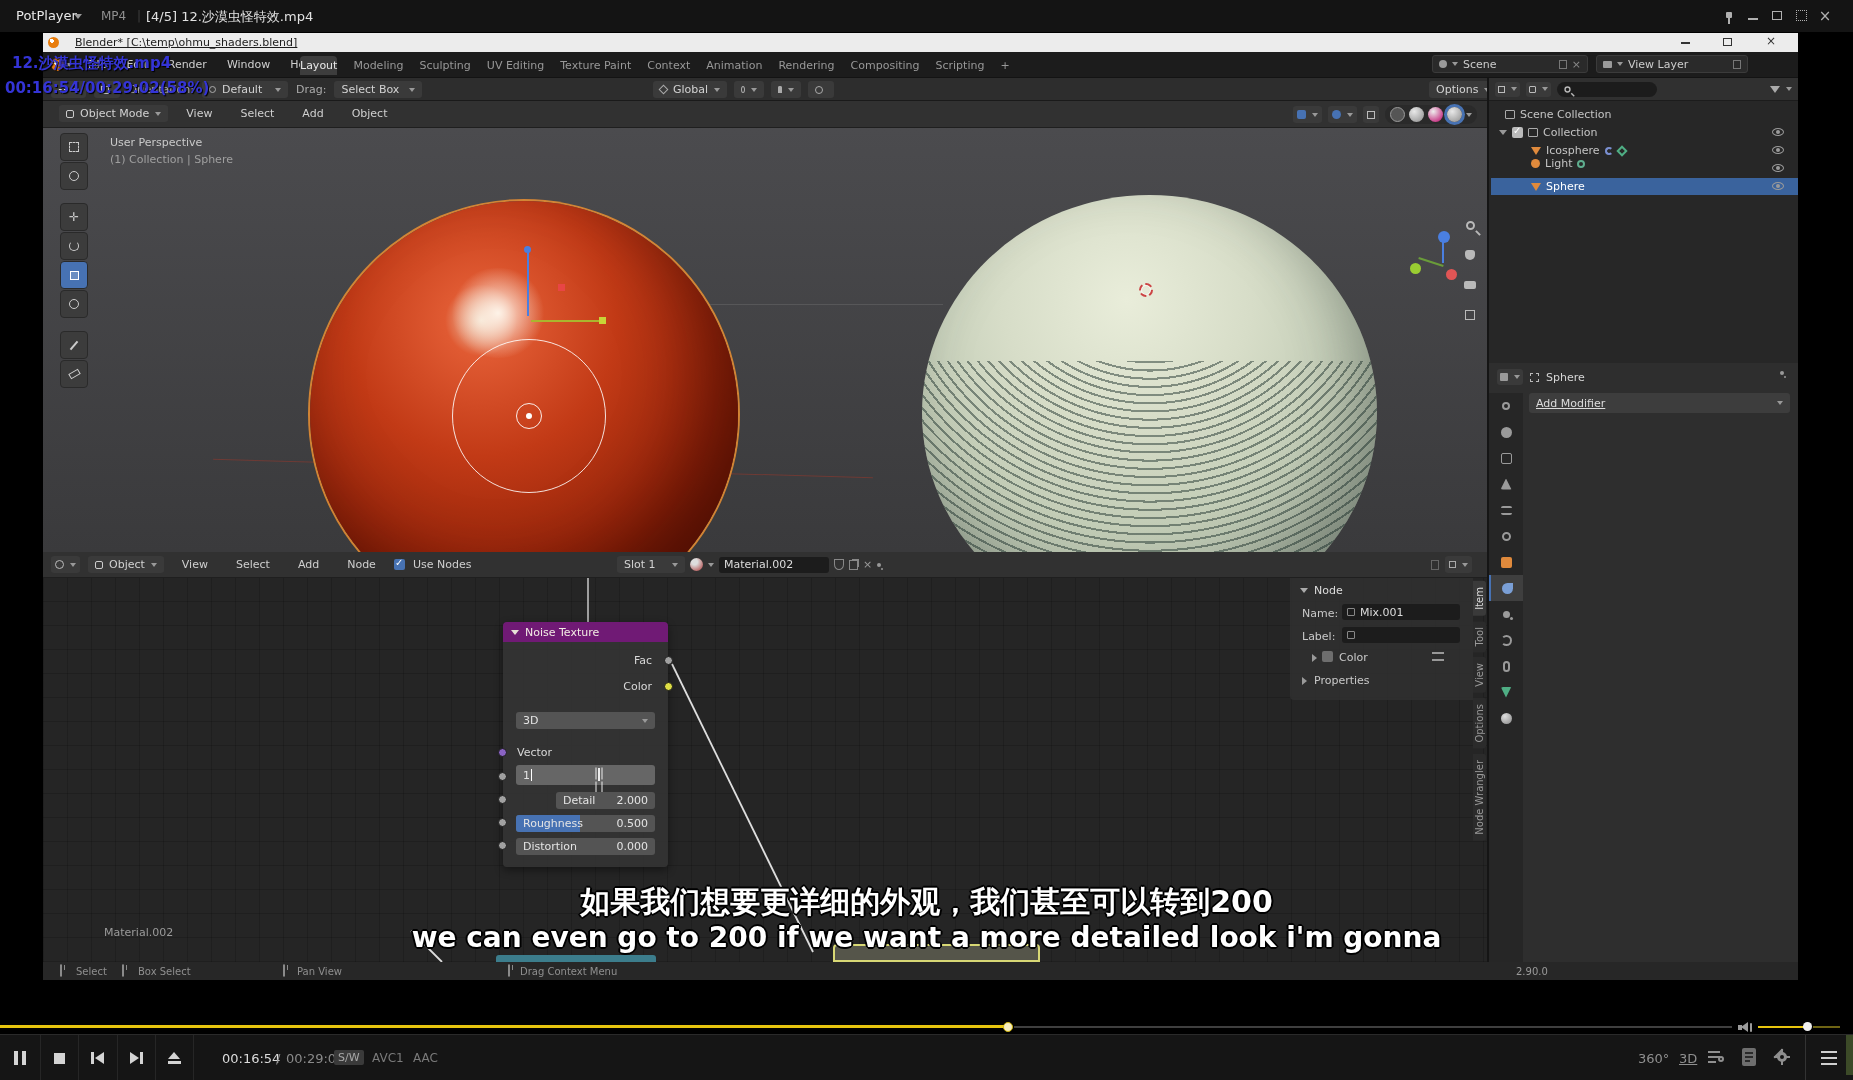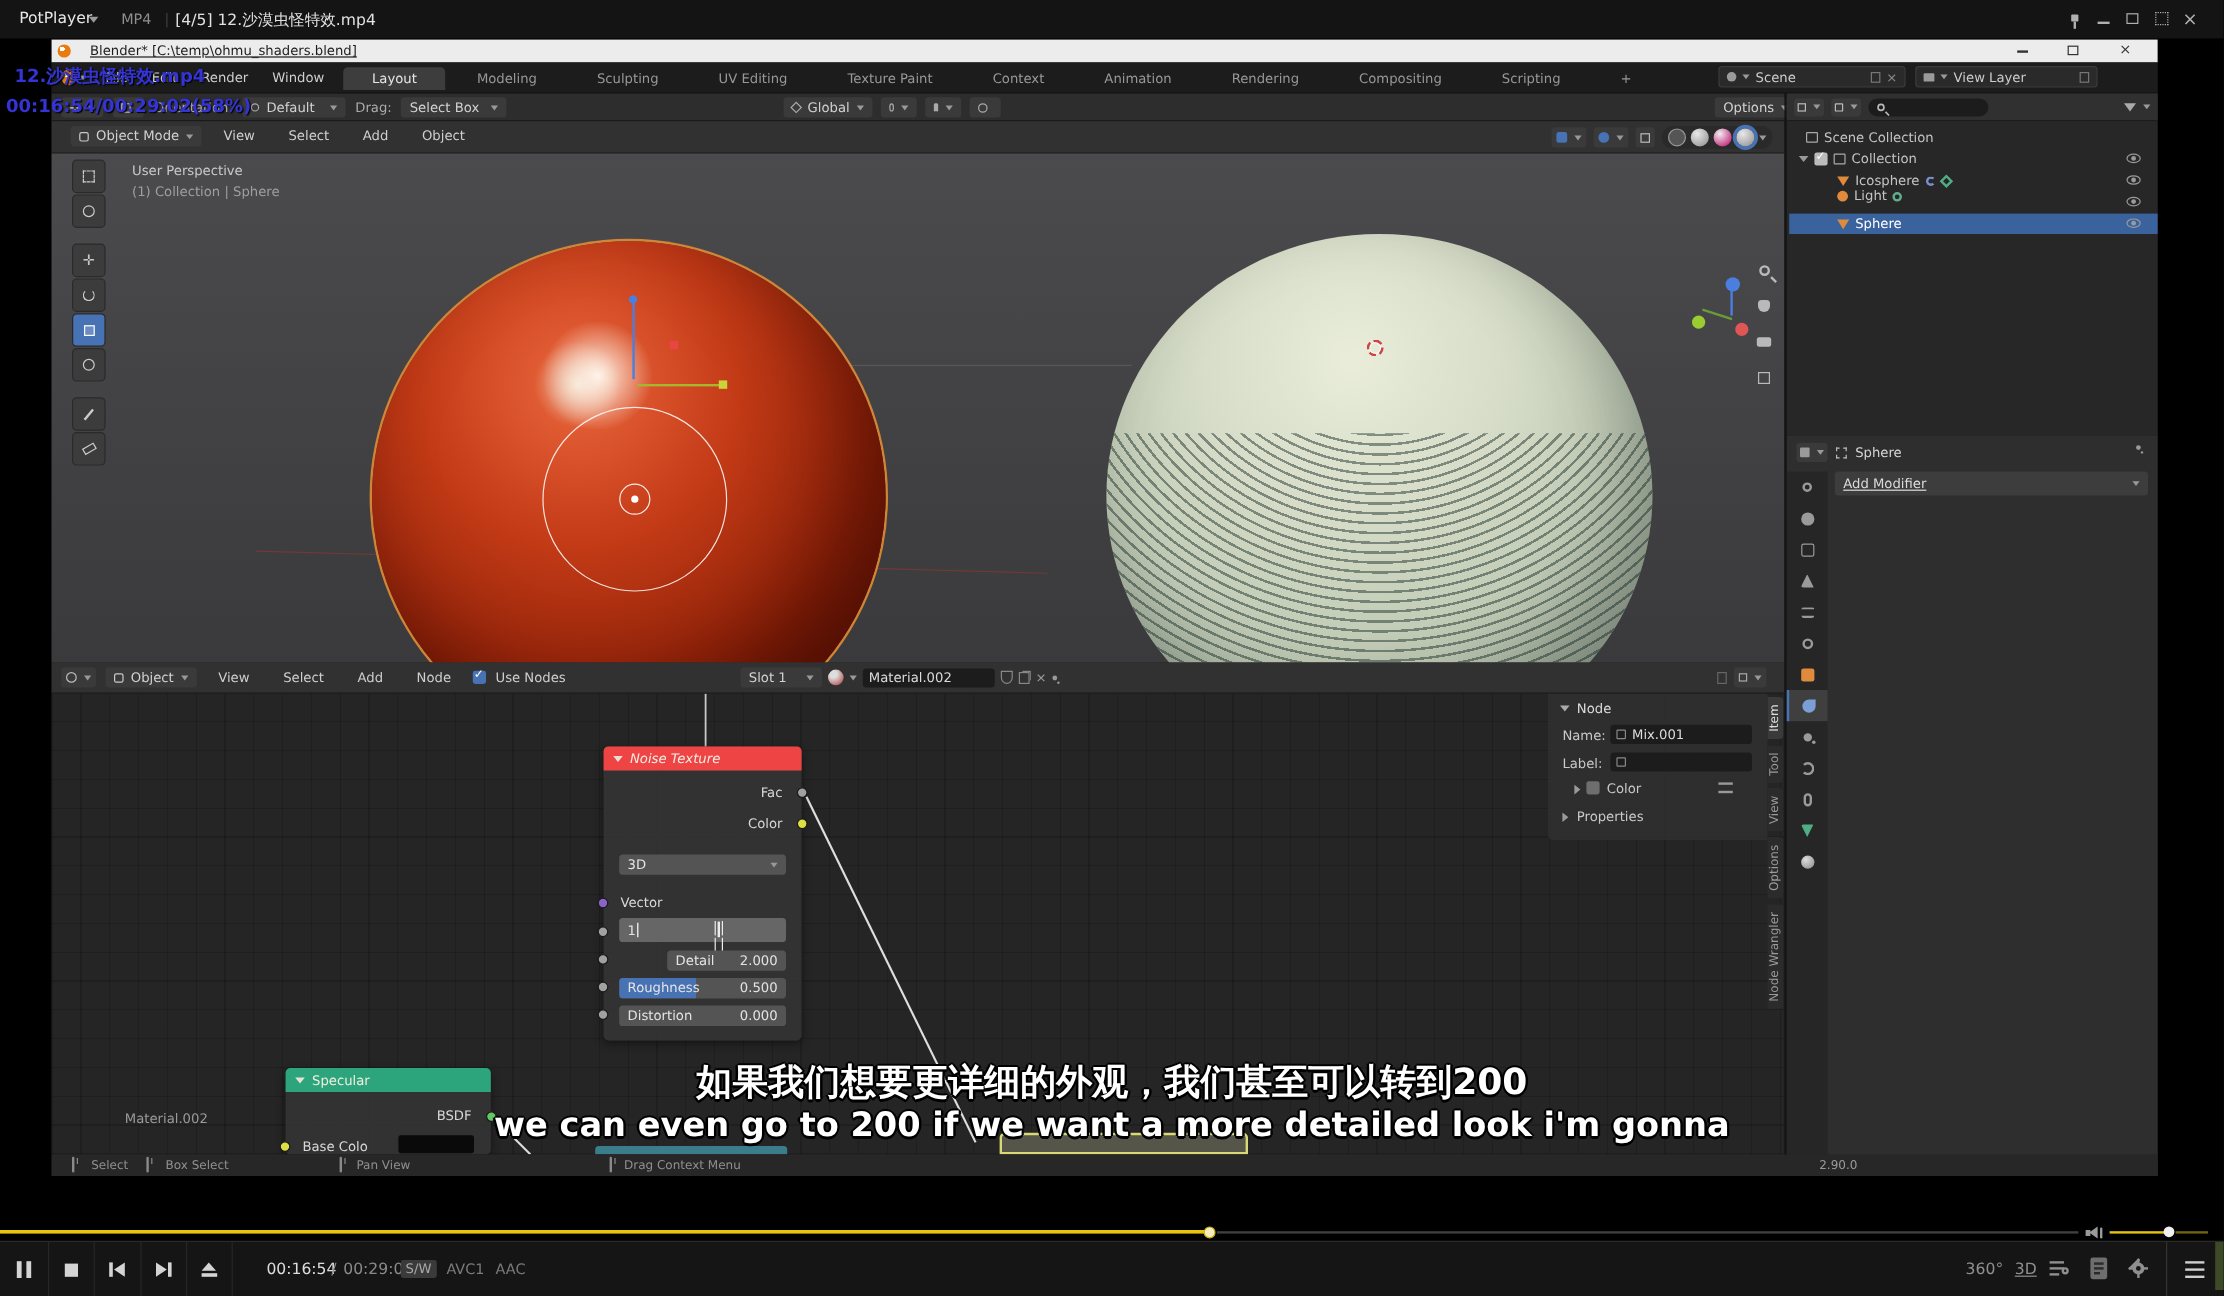--- a/index.html
+++ b/index.html
@@ -20,21 +20,21 @@
   .bar { background:#b0b0b0; }
   .boxo { border:1px solid #b0b0b0; }
 
   
   .video { left:43px; top:33px; width:1755px; height:952px; background:#000; }
   .bl { position:absolute; left:0; top:0; width:1755px; height:947px; background:#1d1d1d; font-size:11px; color:#c4c4c4; }
   .bl-titlebar { left:0; top:0; width:1755px; height:19px; background:#ececec; color:#1c1c1c; }
   .bl-logo { width:11px; height:11px; border-radius:50%; background:radial-gradient(circle at 35% 35%, #fff 0 2px, #e87d0d 2px); }
   .bl-topbar { left:0; top:19px; width:1755px; height:26px; background:#1c1c1c; border-bottom:1px solid #131313; }
   .menu-item { padding:0 10px; color:#cfcfcf; font-size:11px; }
-  .ws-tab { padding:3px 24px; color:#989898; font-size:11px; border-radius:4px 4px 0 0; }
+  .ws-tab { padding:3px 0; color:#989898; font-size:11px; border-radius:4px 4px 0 0;margin-left:14px; }
   .ws-tab.active { background:#3d3d3d; color:#e6e6e6; }
   .dd { background:#2a2a2a; border:1px solid #3b3b3b; border-radius:3px; height:18px; display:flex; align-items:center; padding:0 6px; gap:5px; color:#cccccc; }
   .caret { width:0;height:0;border-left:3px solid transparent;border-right:3px solid transparent;border-top:4px solid #999; }
   .tool-row { left:0; top:45px; width:1444px; height:23px; background:#2d2d2d; border-bottom:1px solid #1a1a1a; }
   .lbl { color:#ababab; font-size:11px; }
   .btnbox { background:#3a3a3a; border-radius:3px; height:17px; display:flex; align-items:center; padding:0 7px; gap:6px; color:#d2d2d2; }
 
   
   .vp-header { left:0; top:68px; width:1444px; height:27px; background:#313131; border-bottom:1px solid #1f1f1f; }
   .vp-body { left:0; top:95px; width:1444px; height:424px; background:linear-gradient(#4b4b4e, #3a3a3c); overflow:hidden; }
@@ -387,21 +387,21 @@
   </div>
 
   <div class="a sh-body">
     <svg width="1444" height="384" style="position:absolute;left:0;top:0;">
       <line x1="545" y1="0" x2="545" y2="46" stroke="#c9c9c9" stroke-width="1.5"></line>
       <line x1="629" y1="86" x2="770" y2="374" stroke="#dedede" stroke-width="1.8"></line>
       <line x1="368" y1="353" x2="399" y2="384" stroke="#dedede" stroke-width="1.8"></line>
     </svg>
 
     <div class="node" style="left:460px;top:44px;width:165px;height:245px;">
-      <div class="node-head" style="background:#ef4444;font-style:italic;">
+      <div class="node-head" style="background:#701a75;">
         <span class="tri-d"></span>
         <span class="tx">Noise Texture</span>
       </div>
       <span class="outlbl" style="top:32px;">Fac</span>
       <span class="sock" style="right:-5px;top:34px;background:#a1a1a1;"></span>
       <span class="outlbl" style="top:58px;">Color</span>
       <span class="sock" style="right:-5px;top:60px;background:#dede45;"></span>
       <div class="nrow" style="top:90px;">
         <span class="tx">3D</span>
             <span class="caret"></span>
@@ -425,31 +425,20 @@
         <span class="tx" style="position:relative;">0.500</span>
       </div>
       <span class="sock" style="left:-5px;top:196px;background:#a1a1a1;"></span>
       <div class="nrow" style="top:216px;">
         <span class="tx">Distortion</span>
         <span class="tx">0.000</span>
       </div>
       <span class="sock" style="left:-5px;top:219px;background:#a1a1a1;"></span>
     </div>
 
-    <div class="node" style="left:195px;top:312px;width:171px;height:72px;">
-      <div class="node-head" style="background:#2da57c;">
-        <span class="tri-d"></span>
-        <span class="tx">Specular</span>
-      </div>
-      <span class="outlbl" style="top:33px;">BSDF</span>
-      <span class="sock" style="right:-5px;top:36px;background:#63c763;"></span>
-      <span class="tx" style="position:absolute;left:14px;top:59px;color:#d8d8d8;">Base Colo</span>
-      <span class="sock" style="left:-5px;top:61px;background:#dede45;"></span>
-      <span style="position:absolute;left:94px;top:56px;width:63px;height:15px;background:#0a0a0a;border-radius:2px;"></span>
-    </div>
     <span class="a tx" style="left:61px;top:348px;color:#9a9a9a;">Material.002</span>
 
     <div class="a" style="left:790px;top:366px;width:207px;height:18px;background:#55554a;border:2px solid #d8d875;border-radius:4px 4px 0 0;"></div>
     <div class="a" style="left:453px;top:377px;width:160px;height:7px;background:#3c7d8c;border-radius:3px 3px 0 0;"></div>
 
     <div class="a npanel" style="left:1247px;top:0;">
       <div class="row" style="position:absolute;left:10px;top:6px;gap:6px;">
         <span class="tri-d" style="border-top-color:#aaa;"></span>
         <span class="tx" style="color:#ddd;">Node</span>
       </div>

